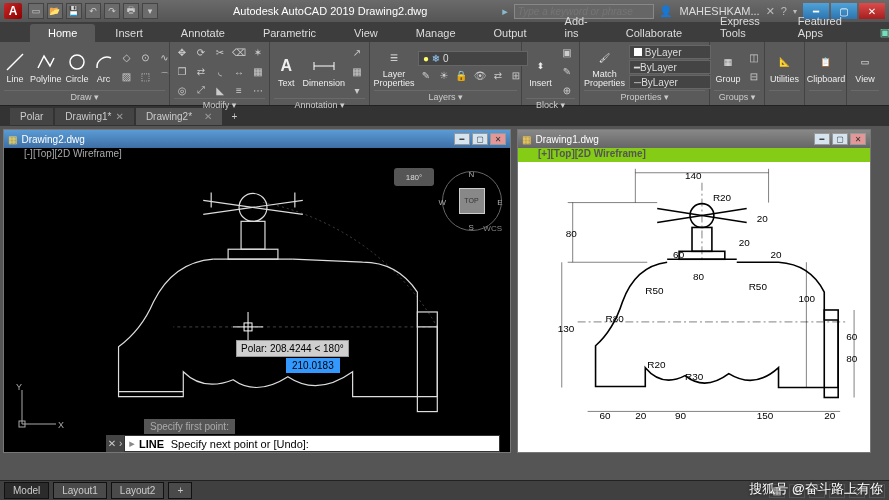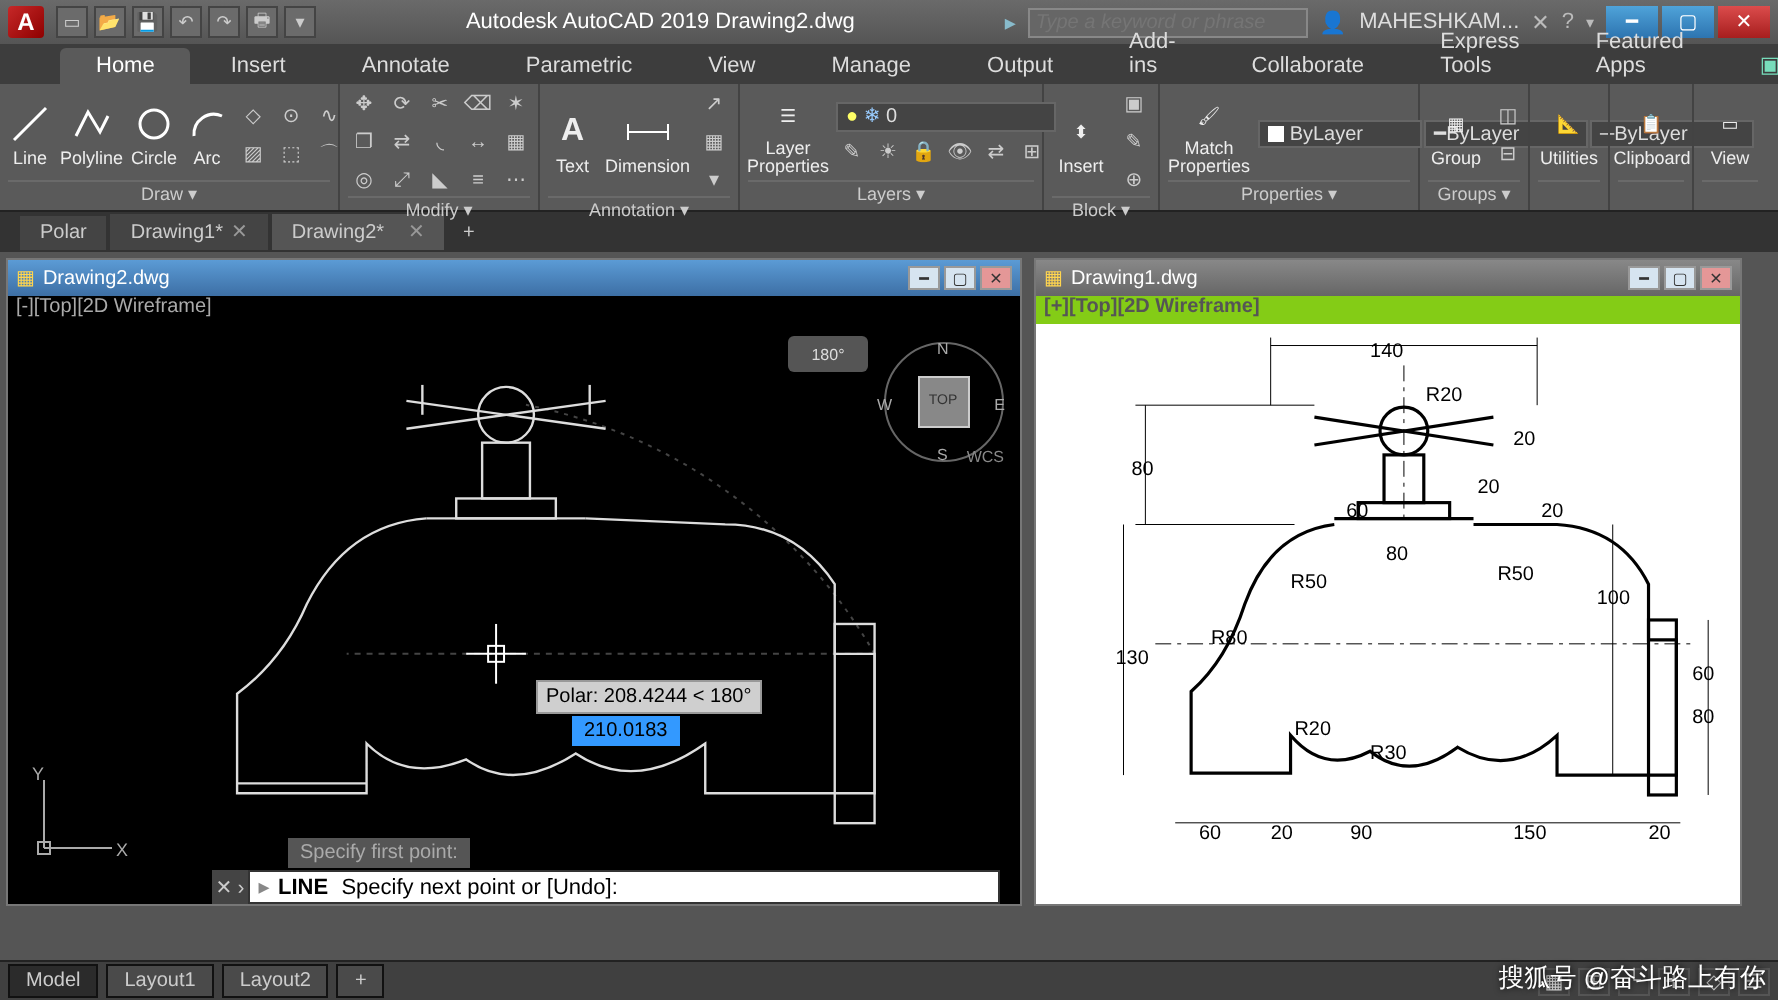--- a/index.html
+++ b/index.html
@@ -32,21 +32,21 @@
 .doc-tab { padding: 3px 10px; background: #444; color: #ccc; display: flex; align-items: center; gap: 4px; }
 .doc-tab.active { background: #555; gap: 12px; }
 .doc-tab .closex { color: #999; }
 .workspace { flex: 1; background: #555; display: flex; gap: 2px; position: relative; }
 .mdi { position: absolute; background: #000; border: 1px solid #777; display: flex; flex-direction: column; }
 .mdi-title { height: 18px; background: linear-gradient(#5b9bd5,#3d6fa5); display: flex; align-items: center; padding: 0 4px; color: #fff; font-size: 10px; gap: 4px; }
 .mdi-title.inactive { background: linear-gradient(#888,#666); }
 .mdi-btns { margin-left: auto; display: flex; gap: 2px; }
 .mdi-btn { width: 16px; height: 12px; background: #d6e4f0; border: 1px solid #999; color: #333; font-size: 8px; display: flex; align-items: center; justify-content: center; }
 .mdi-btn.x { background: #e49797; }
-.viewinfo { height: 14px; background: #000; color: #aaa; font-size: 10px; padding-left: 4px; }
+.viewinfo { height: 14px; background: #000; color: #aaa; font-size: 10px; padding-left: 20px; }
 .canvas-area { flex: 1; position: relative; background: #000; overflow: hidden; }
 .canvas-area.white { background: #fff; color: #000; }
 .ucs { position: absolute; left: 10px; bottom: 20px; width: 50px; height: 50px; }
 .polar-tip { position: absolute; background: #666; border: 1px solid #999; color: #000; font-size: 10px; padding: 2px 4px; }
 .polar-box { position: absolute; background: #3399ff; color: #000; font-size: 10px; padding: 2px 6px; }
 .cmd-prev { position: absolute; bottom: 18px; left: 140px; background: #555; color: #aaa; font-size: 10px; padding: 2px 6px; }
 .cmdline { position: absolute; bottom: 0; left: 120px; right: 10px; height: 17px; background: #fff; color: #000; border: 1px solid #333; display: flex; align-items: center; font-family: "Consolas", monospace; font-size: 11px; }
 .cmd-x { position: absolute; bottom: 0; left: 102px; width: 18px; height: 17px; background: #444; color: #ccc; display: flex; align-items: center; justify-content: center; font-size: 10px; }
 .cmd-chev { width: 14px; text-align: center; color: #888; }
 .viewcube { position: absolute; top: 6px; right: 6px; width: 65px; height: 65px; display: flex; align-items: center; justify-content: center; }
@@ -240,21 +240,21 @@
       <div class="panel-label">Block ▾</div>
     </div>
 
     <div class="panel" style="width:130px;">
       <div class="panel-content">
         <div class="bigbtn" style="width:42px;">
             <div class="bigicon">🖌</div>
             <span style="white-space:pre-line;line-height:1;">Match
 Properties</span>
           </div>
-        <div style="display:flex;flex-direction:row;gap:1px;">
+        <div style="display:flex;flex-direction:column;gap:1px;">
           <div class="layerbox" style="width:82px;height:14px;"><span style="width:8px;height:8px;background:#fff;display:inline-block;"></span>&nbsp;<span>ByLayer</span></div>
           <div class="layerbox" style="width:82px;height:14px;">━ <span>ByLayer</span></div>
           <div class="layerbox" style="width:82px;height:14px;">─ <span>ByLayer</span></div>
         </div>
       </div>
       <div class="panel-label">Properties ▾</div>
     </div>
 
     <div class="panel" style="width:55px;">
       <div class="panel-content">
@@ -362,21 +362,21 @@
           <div class="compass">
             <span style="top:-2px;left:26px;">N</span>
             <span style="top:26px;right:-2px;">E</span>
             <span style="bottom:-2px;left:26px;">S</span>
             <span style="top:26px;left:-4px;">W</span>
           </div>
           <div class="cube-face">TOP</div>
         </div>
         <div class="wcs-label">WCS</div>
 
-        <div class="polar-tip" style="left:264px;top:178px;background:#cfcfcf;">Polar: 208.4244 &lt; 180°</div>
+        <div class="polar-tip" style="left:232px;top:178px;background:#cfcfcf;">Polar: 208.4244 &lt; 180°</div>
         <div class="polar-box" style="left:282px;top:196px;">210.0183</div>
 
         <svg class="ucs">
           <line x1="8" y1="42" x2="42" y2="42" stroke="#aaa"></line>
           <line x1="8" y1="42" x2="8" y2="8" stroke="#aaa"></line>
           <text x="44" y="46" fill="#aaa" font-size="9">X</text>
           <text x="2" y="8" fill="#aaa" font-size="9">Y</text>
           <rect x="5" y="39" width="6" height="6" fill="none" stroke="#aaa"></rect>
         </svg>
 

